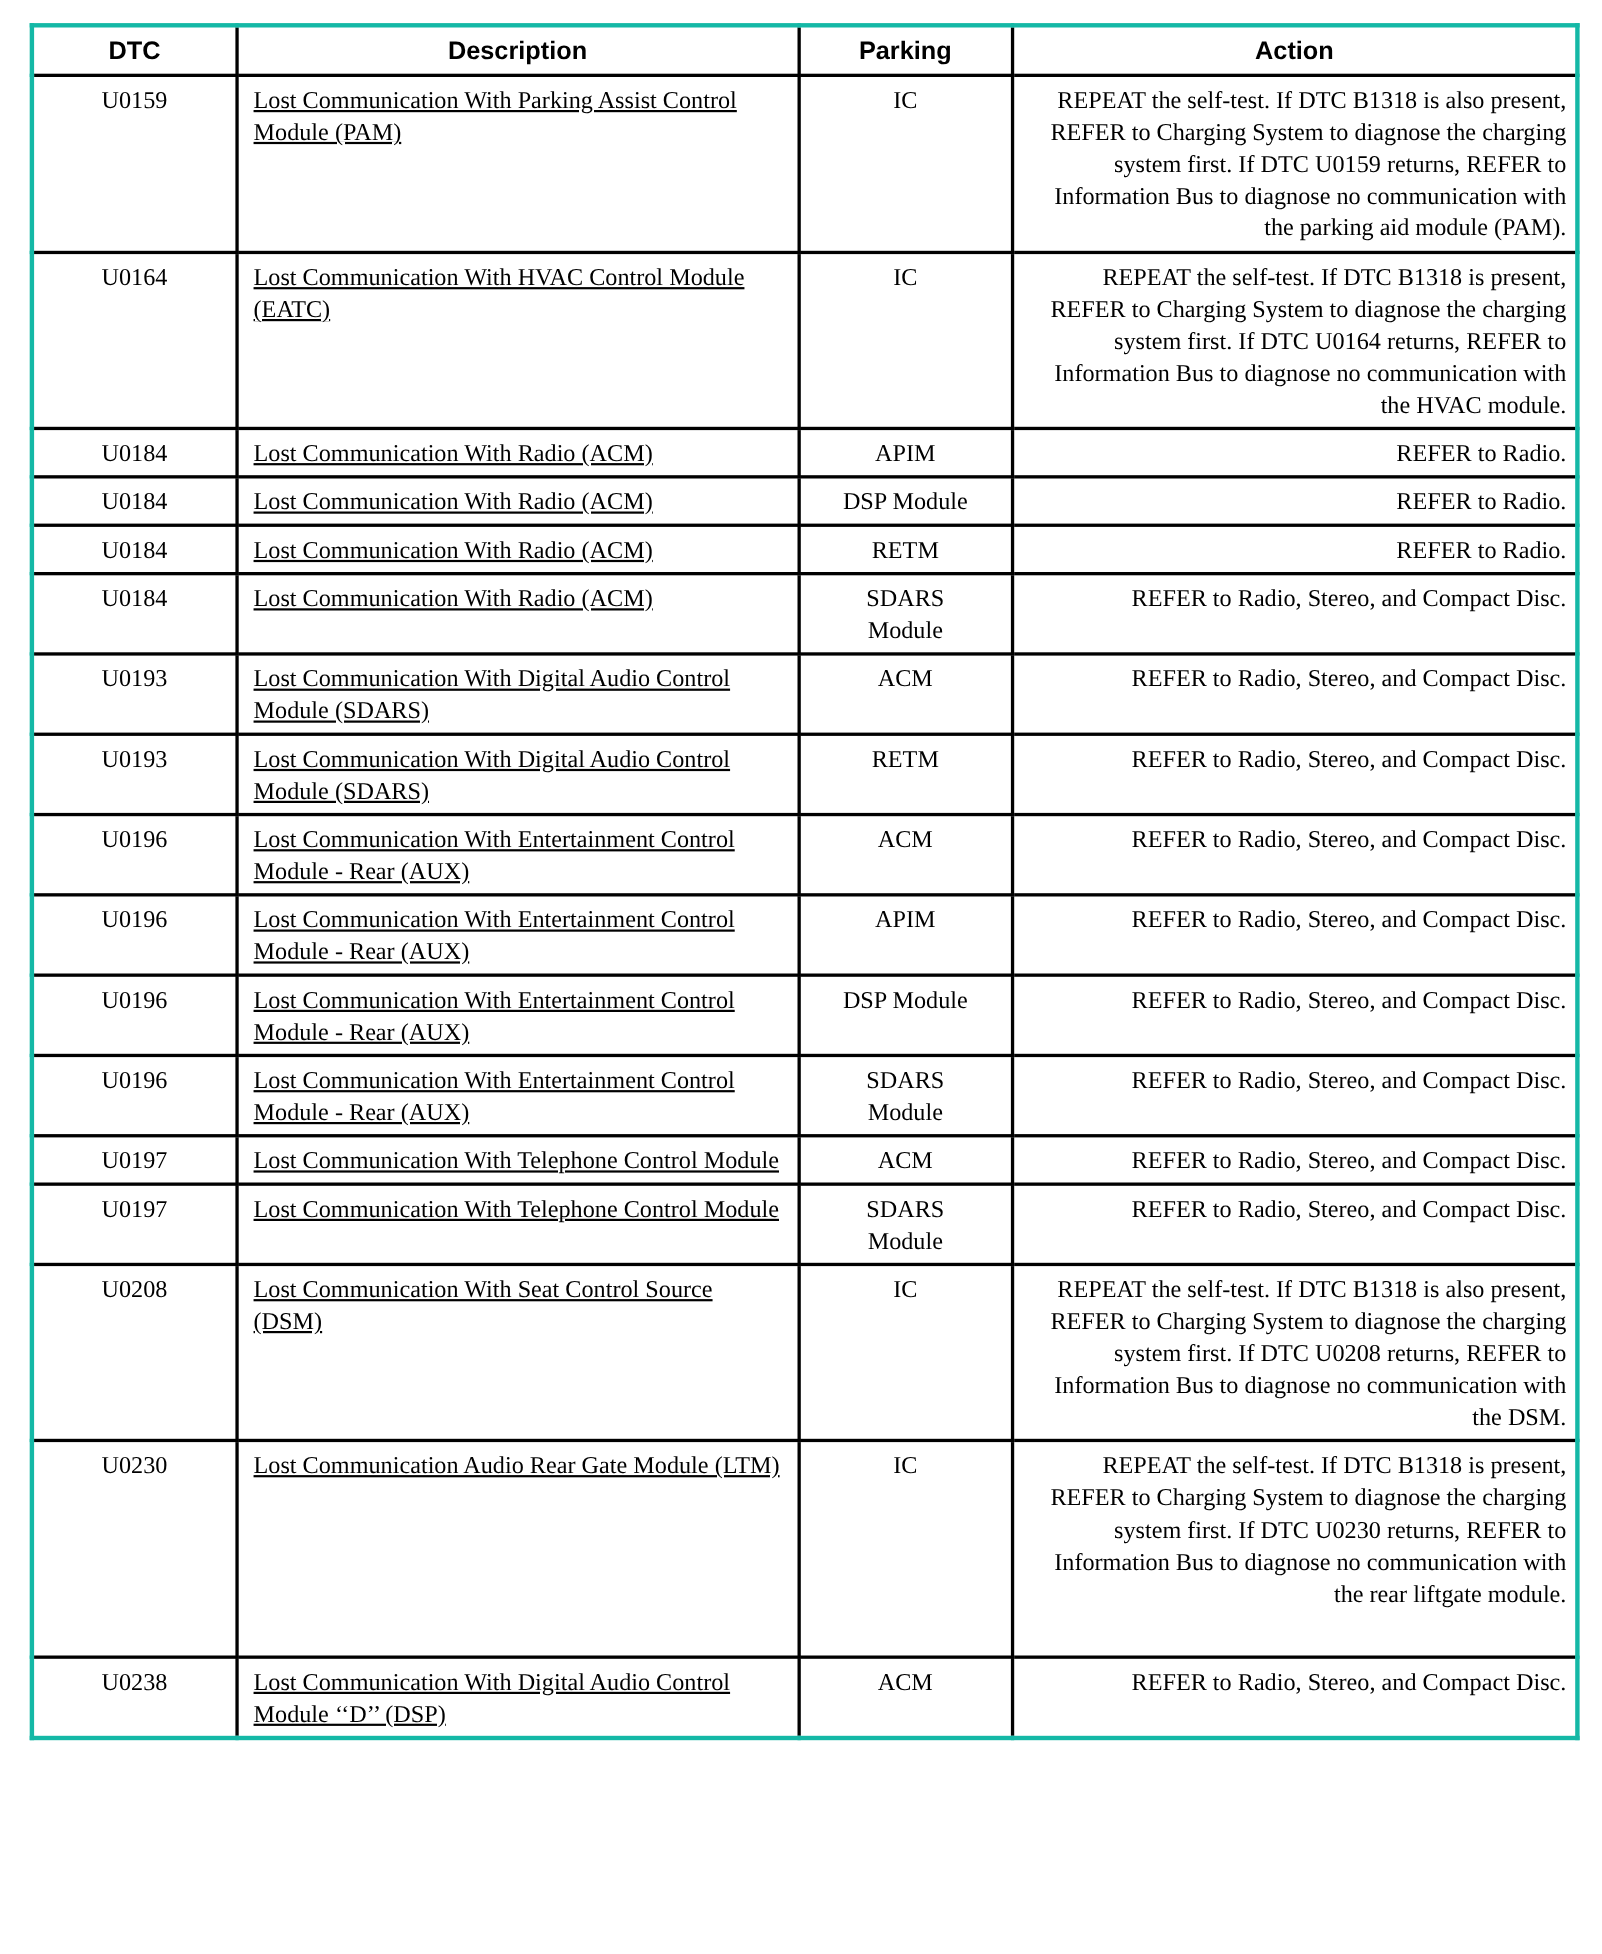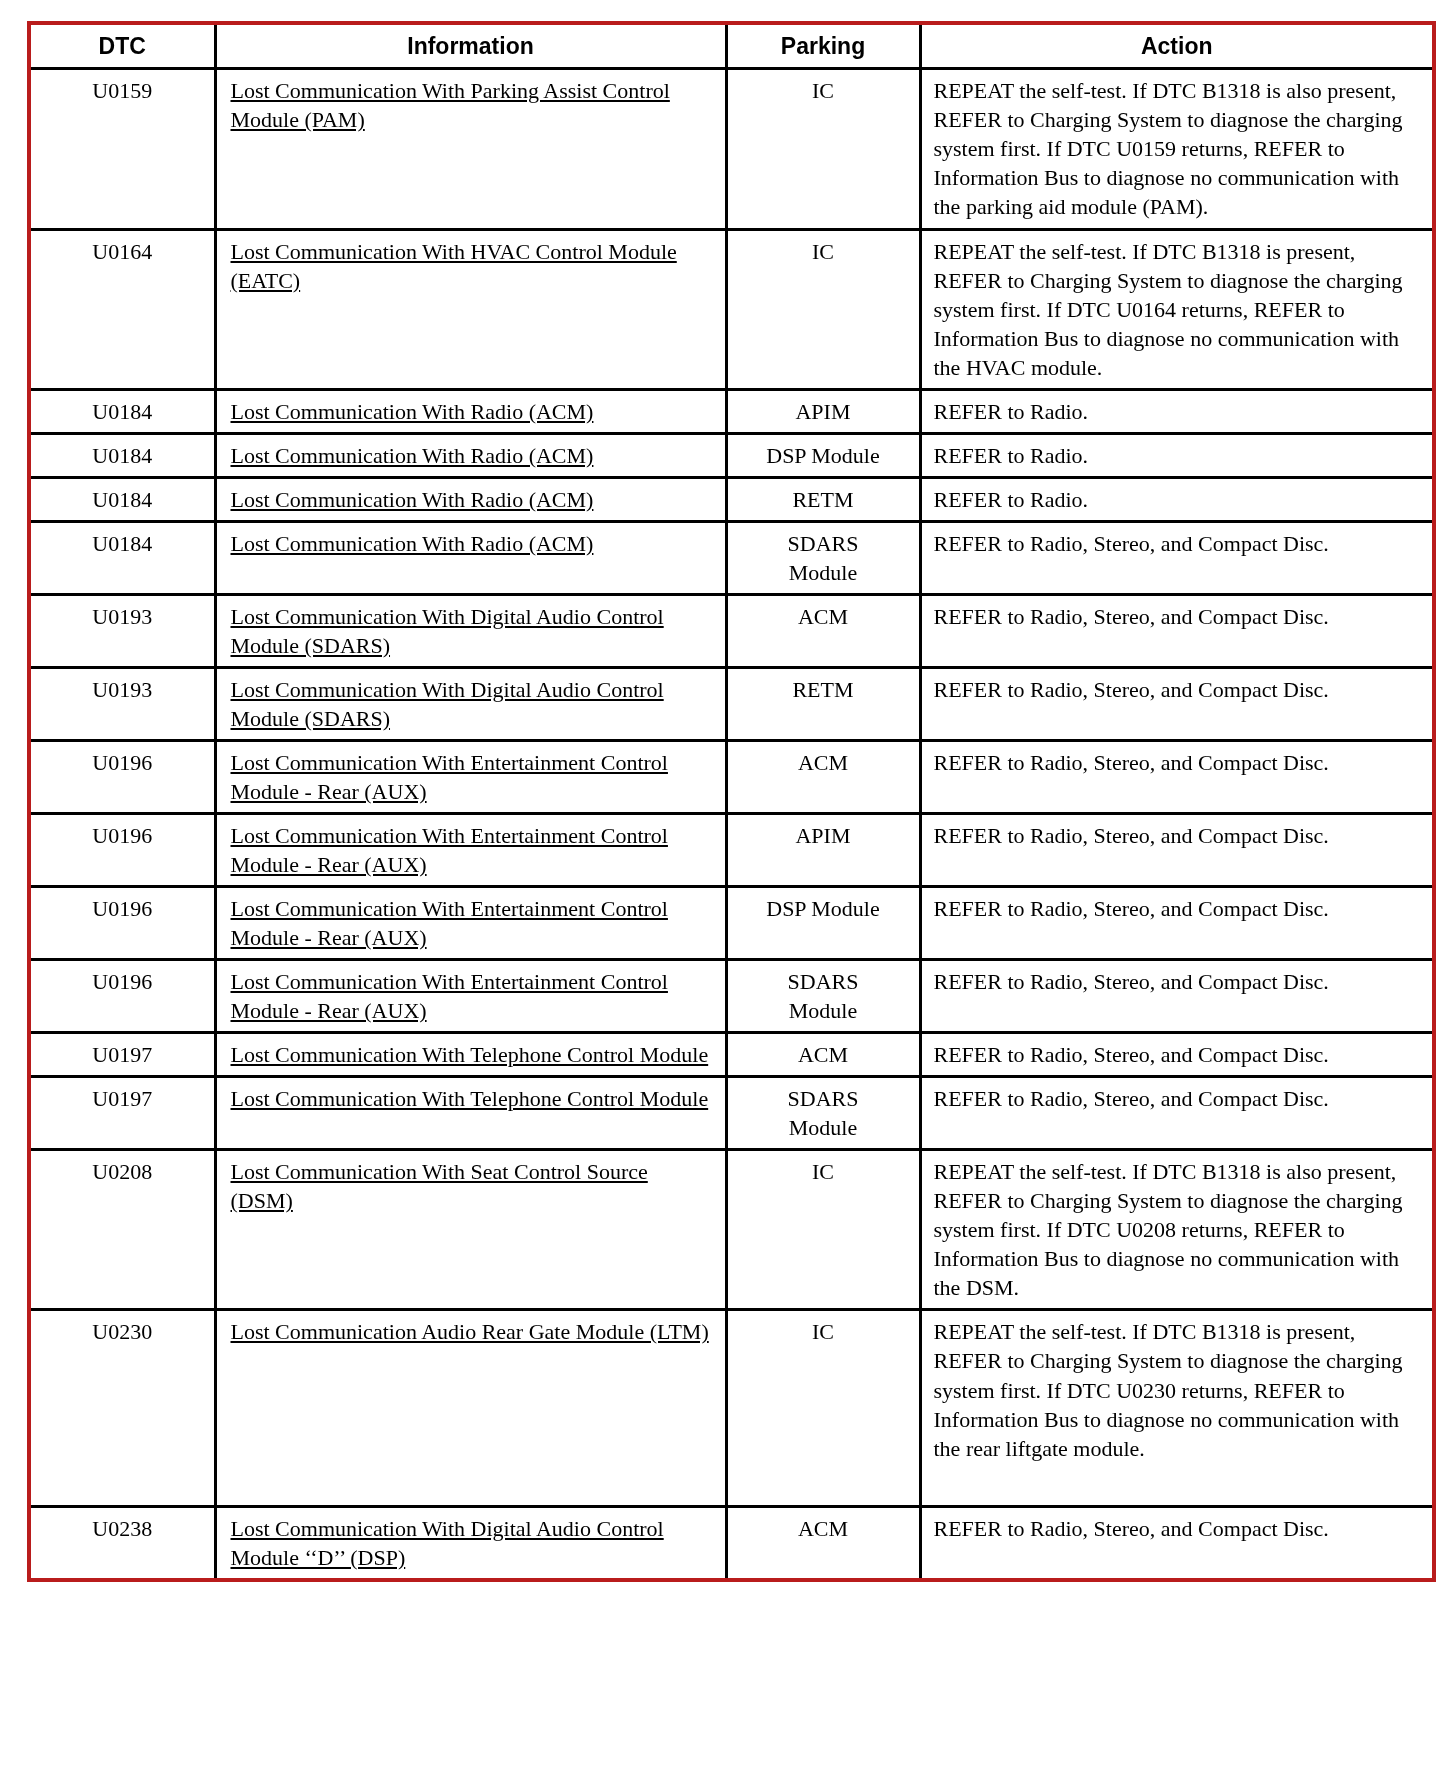--- a/index.html
+++ b/index.html
@@ -14,21 +14,21 @@
     color: #000000;
     box-sizing: border-box;
   }
   .page {
     padding: 21px 24px 20px 27px;
   }
   table.dtc-table {
     border-collapse: collapse;
     table-layout: fixed;
     width: 1405px;
-    border: 4px solid #b91c1c;
+    border: 4px solid #14b8a6;
   }
   col.c-dtc    { width: 186px; }
   col.c-desc   { width: 511px; }
   col.c-source { width: 194px; }
   col.c-action { width: 514px; }
 
   th, td {
     border: 3px solid #000000;
     vertical-align: top;
     font-size: 22px;
@@ -51,41 +51,41 @@
     text-align: left;
     padding: 6px 10px 6px 14px;
     text-decoration: underline;
   }
   td.col-source {
     text-align: center;
     padding: 6px 8px;
     white-space: pre-line;
   }
   td.col-action {
-    text-align: left;
+    text-align: right;
     padding: 6px 8px 6px 12px;
   }
   
   tbody tr.pad-tall td { padding-bottom: 42px; }
 </style>
 </head>
 <body>
 
 <div class="page">
   <table class="dtc-table">
     <colgroup>
       <col class="c-dtc">
       <col class="c-desc">
       <col class="c-source">
       <col class="c-action">
     </colgroup>
     <thead>
       <tr>
         <th>DTC</th>
-        <th>Information</th>
+        <th>Description</th>
         <th>Parking</th>
         <th>Action</th>
       </tr>
     </thead>
     <tbody id="table-body">
   <tr>
     <td class="col-dtc">U0159</td>
     <td class="col-desc">Lost Communication With Parking Assist Control Module (PAM)</td>
     <td class="col-source">IC</td>
     <td class="col-action">REPEAT the self-test. If DTC B1318 is also present, REFER to Charging System to diagnose the charging system first. If DTC U0159 returns, REFER to Information Bus to diagnose no communication with the parking aid module (PAM).</td>

